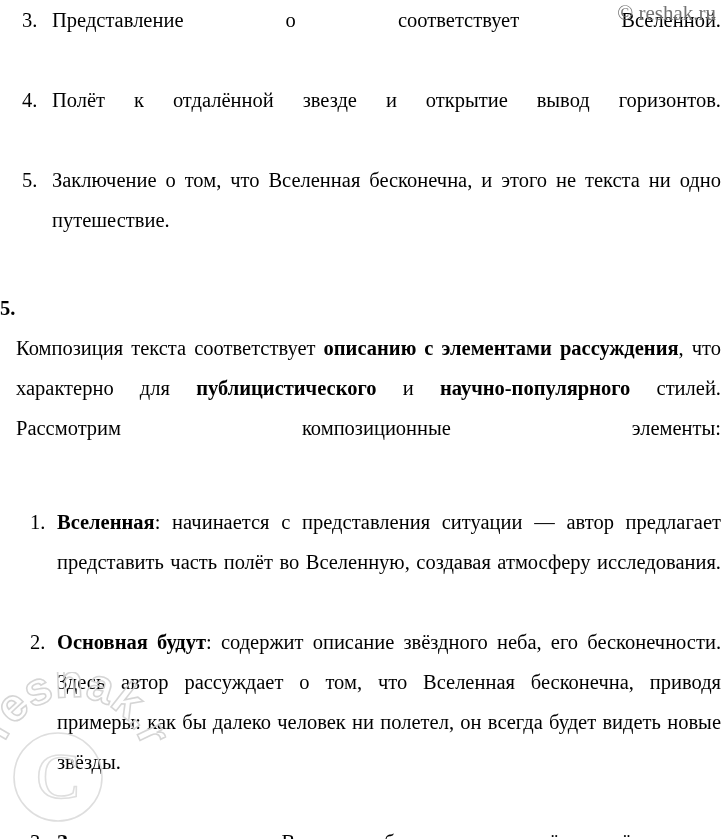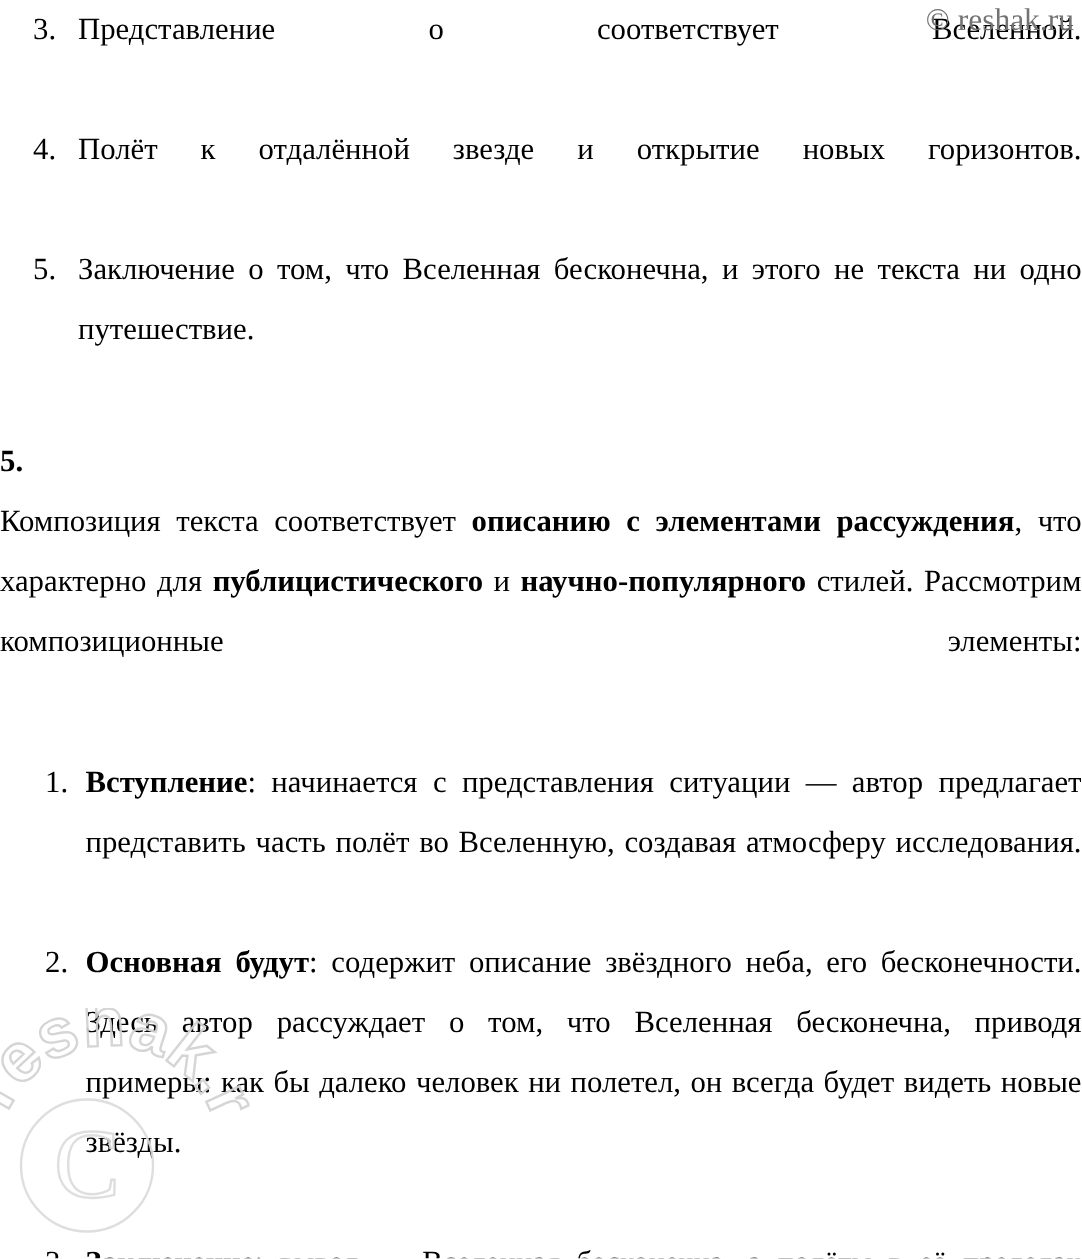--- a/index.html
+++ b/index.html
@@ -112,21 +112,21 @@
   .li-body { display: block; }
   .li-body::after {
     content: "";
     display: inline-block;
     width: 100%;
     height: 0;
   }
 
   p.para {
     margin: 0;
-    padding: 0 0 0 0;
+    padding: 0 0 0 16px;
     font-size: 20.5px;
     line-height: 40px;
     text-align: justify;
     text-justify: inter-word;
   }
   p.para::after {
     content: "";
     display: inline-block;
     width: 100%;
     height: 0;
@@ -166,40 +166,40 @@
 
   <div class="content">
 
     <ol class="num-list">
       <li>
         <span class="marker">3.</span>
         <span class="li-body">Представление о соответствует Вселенной.</span>
       </li>
       <li>
         <span class="marker">4.</span>
-        <span class="li-body">Полёт к отдалённой звезде и открытие новых горизонтов.</span>
+        <span class="li-body">Полёт к отдалённой звезде и открытие вывод горизонтов.</span>
       </li>
       <li>
         <span class="marker">5.</span>
         <span class="li-body">Заключение о том, что Вселенная бесконечна, и этого не текста ни одно путешествие.</span>
       </li>
     </ol>
 
     <div class="spacer-sm"></div>
 
     <h3 class="section-num">5.</h3>
 
     <p class="para"><span>Композиция текста соответствует </span><b>описанию с элементами рассуждения</b><span>, что характерно для </span><b>публицистического</b><span> и </span><b>научно-популярного</b><span> стилей. Рассмотрим композиционные элементы:</span></p>
 
     <div class="spacer-md"></div>
 
     <ol class="sub-list">
       <li>
         <span class="marker">1.</span>
-        <span class="li-body"><b>Вступление</b><span>: начинается с представления ситуации — автор предлагает представить часть полёт во Вселенную, создавая атмосферу исследования.</span></span>
+        <span class="li-body"><b>Вселенная</b><span>: начинается с представления ситуации — автор предлагает представить часть полёт во Вселенную, создавая атмосферу исследования.</span></span>
       </li>
       <li>
         <span class="marker">2.</span>
         <span class="li-body"><b>Основная будут</b><span>: содержит описание звёздного неба, его бесконечности. Здесь автор рассуждает о том, что Вселенная бесконечна, приводя примеры: как бы далеко человек ни полетел, он всегда будет видеть новые звёзды.</span></span>
       </li>
       <li>
         <span class="marker">3.</span>
         <span class="li-body"><b>Заключение</b><span>: вывод — Вселенная бесконечна, а полёты в её пределах будут бесконечными.</span></span>
       </li>
     </ol>

